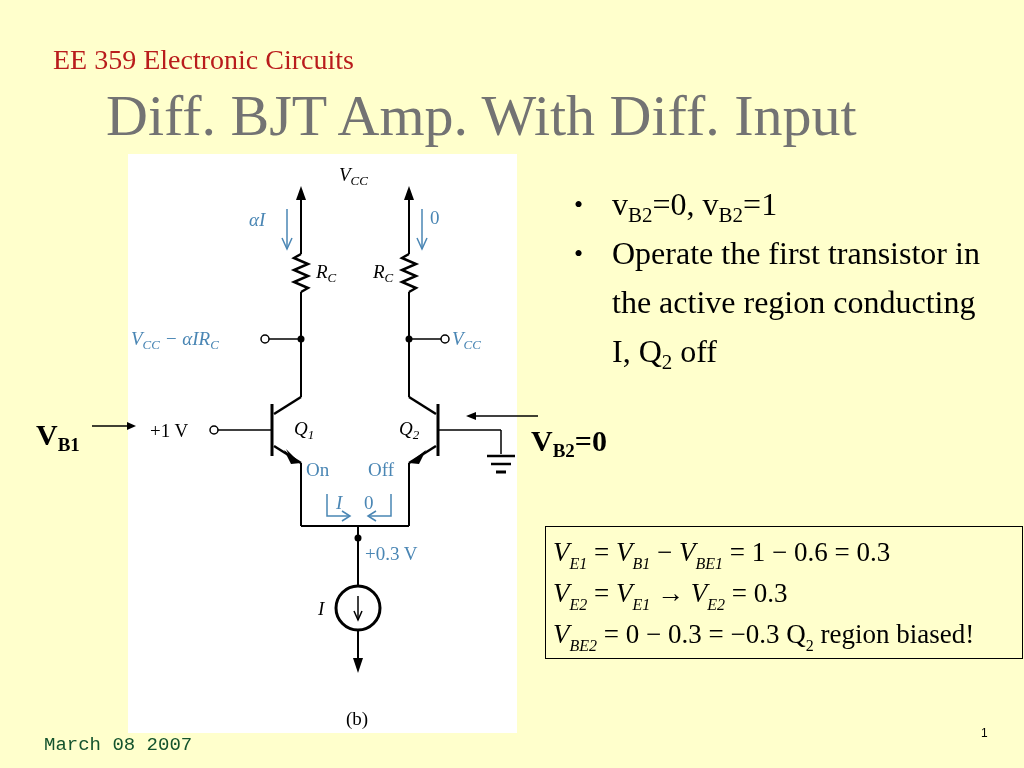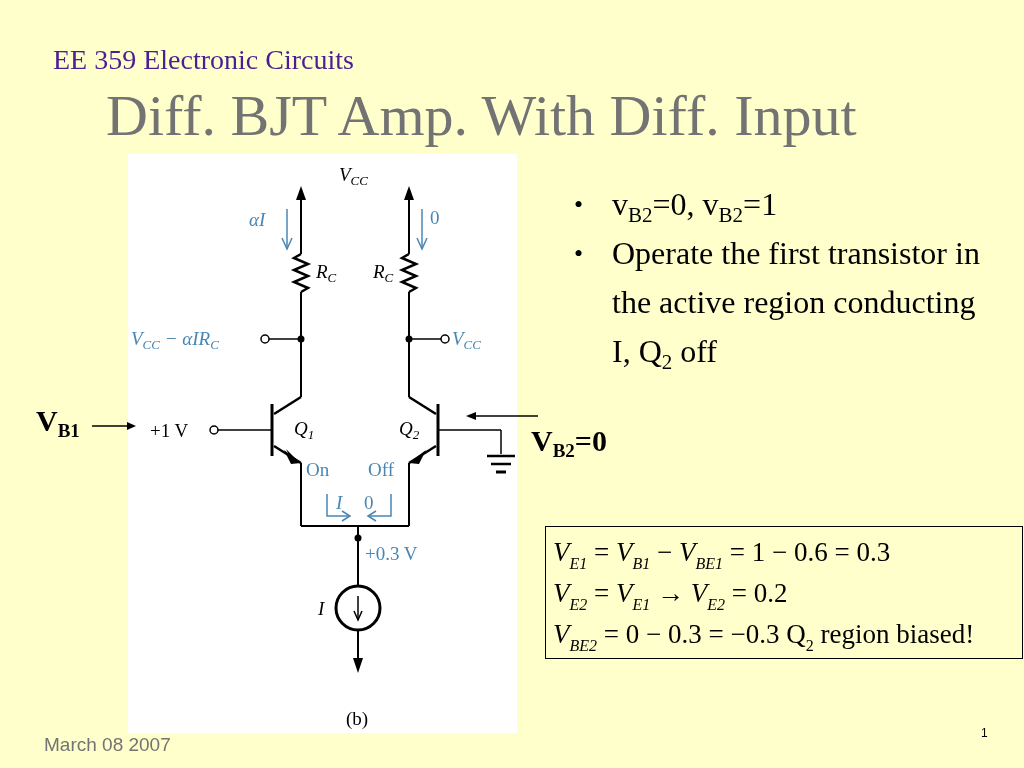--- a/index.html
+++ b/index.html
@@ -5,34 +5,34 @@
     html, body { margin: 0; padding: 0; }
     body {
       width: 1024px; height: 768px; overflow: hidden;
       background: #ffffcc;
       position: relative;
       font-family: "Liberation Serif", "DejaVu Serif", serif;
       color: #000;
     }
     .course {
       position: absolute; left: 53px; top: 44px;
-      font-size: 28px; line-height: 32px; color: #4c1d95;
+      font-size: 28px; line-height: 32px; color: #b91c1c;
     }
     .title {
       position: absolute; left: 106px; top: 84px;
       font-size: 58px; line-height: 64px; color: #737373;
       white-space: nowrap;
     }
     .figure {
       position: absolute; left: 119px; top: 154px;
       width: 389px; height: 579px; background: #ffffff; margin-left: 9px;
     }
     .figure svg { position: absolute; left: 0; top: 0; }
     .vb1 {
-      position: absolute; left: 36px; top: 404px;
+      position: absolute; left: 36px; top: 418px;
       font-size: 30px; font-weight: bold; white-space: nowrap;
     }
     .vb1 sub, .vb2 sub { font-size: 19px; vertical-align: -6px; }
     .vb1-arrow { position: absolute; left: 92px; top: 420px; }
     .vb2 {
       position: absolute; left: 531px; top: 424px;
       font-size: 30px; font-weight: bold; white-space: nowrap;
     }
     .vb2-arrow { position: absolute; left: 466px; top: 410px; }
     .bullets {
@@ -50,22 +50,22 @@
       width: 478px; height: 133px;
       border: 1.5px solid #000; box-sizing: border-box;
       padding: 4px 0 0 7px;
       font-size: 27px; line-height: 42px; white-space: nowrap;
     }
     .eqbox .eqline { height: 41px; }
     .eqbox i { font-style: italic; }
     .eqbox sub { font-size: 16px; font-style: italic; vertical-align: -8px; line-height: 0; }
     .footer-date {
       position: absolute; left: 44px; top: 734px;
-      font-family: Liberation Sans, sans-serif;
-      font-size: 19px; color: #737373;
+      font-family: Liberation Mono, monospace;
+      font-size: 19px; color: #14532d;
     }
     .page-num {
       position: absolute; left: 981px; top: 726px;
       font-family: "Liberation Sans", "DejaVu Sans", sans-serif;
       font-size: 12px; color: #000;
     }
     .blue { fill: #4a86b4; }
     .cl { font-family: "Liberation Serif", serif; }
   </style>
 </head>
@@ -174,18 +174,18 @@
   <li>
     <span class="dot">•</span><span>v</span><sub>B2</sub><span>=0, v</span><sub>B2</sub><span>=1</span>
   </li>
   <li>
     <span class="dot">•</span><span>Operate the first transistor  in the active region conducting I, Q</span><sub>2</sub><span> off</span>
   </li>
 </ul>
 
 <div class="eqbox">
   <div class="eqline"><i>V</i><sub>E1</sub><span> = </span><i>V</i><sub>B1</sub><span> − </span><i>V</i><sub>BE1</sub><span> = 1 − 0.6 = 0.3</span></div>
-  <div class="eqline"><i>V</i><sub>E2</sub><span> = </span><i>V</i><sub>E1</sub><span> → </span><i>V</i><sub>E2</sub><span> = 0.2</span></div>
+  <div class="eqline"><i>V</i><sub>E2</sub><span> = </span><i>V</i><sub>E1</sub><span> → </span><i>V</i><sub>E2</sub><span> = 0.3</span></div>
   <div class="eqline"><i>V</i><sub>BE2</sub><span> = 0 − 0.3 = −0.3   Q</span><sub style="font-style:normal">2</sub><span> region  biased!</span></div>
 </div>
 
 <div class="footer-date">March 08 2007</div>
 <div class="page-num">1</div>
 
 </body></html>

